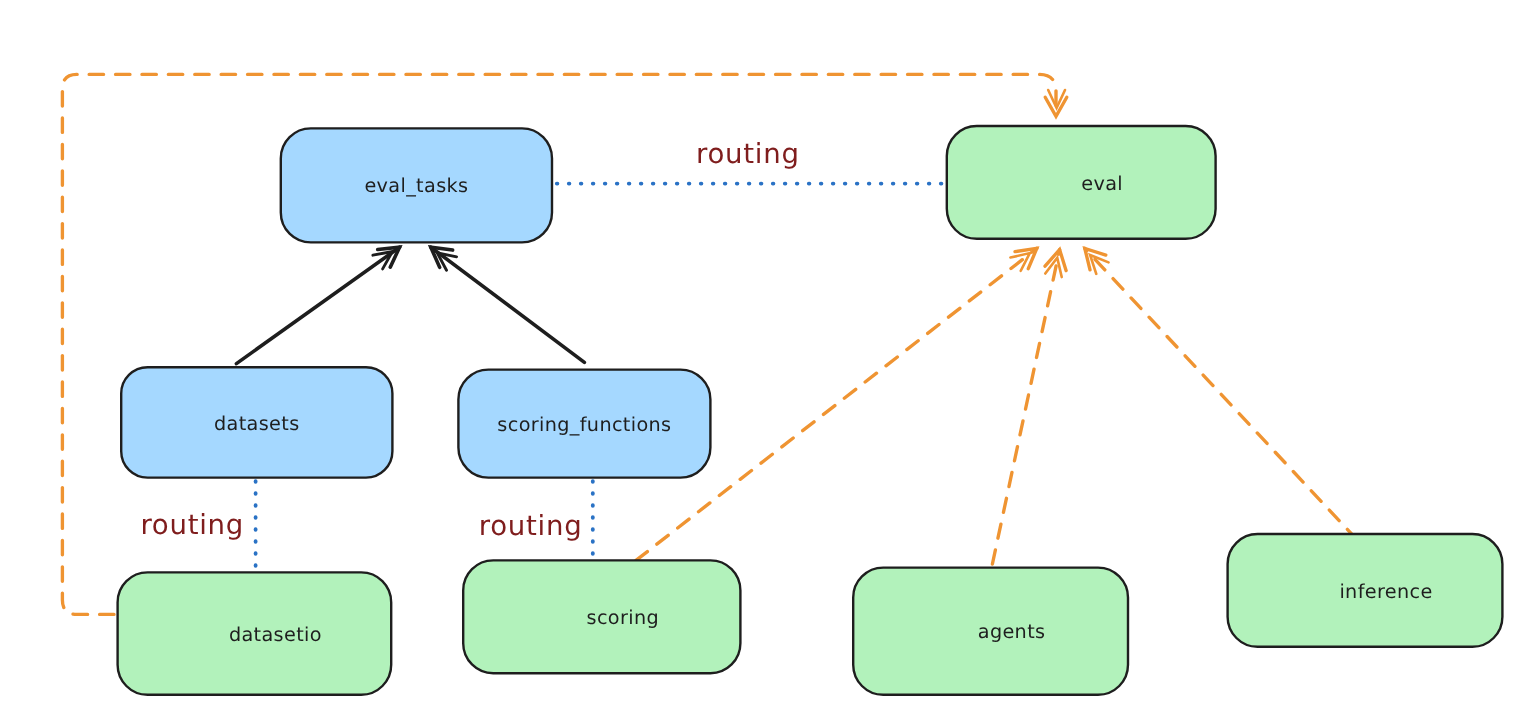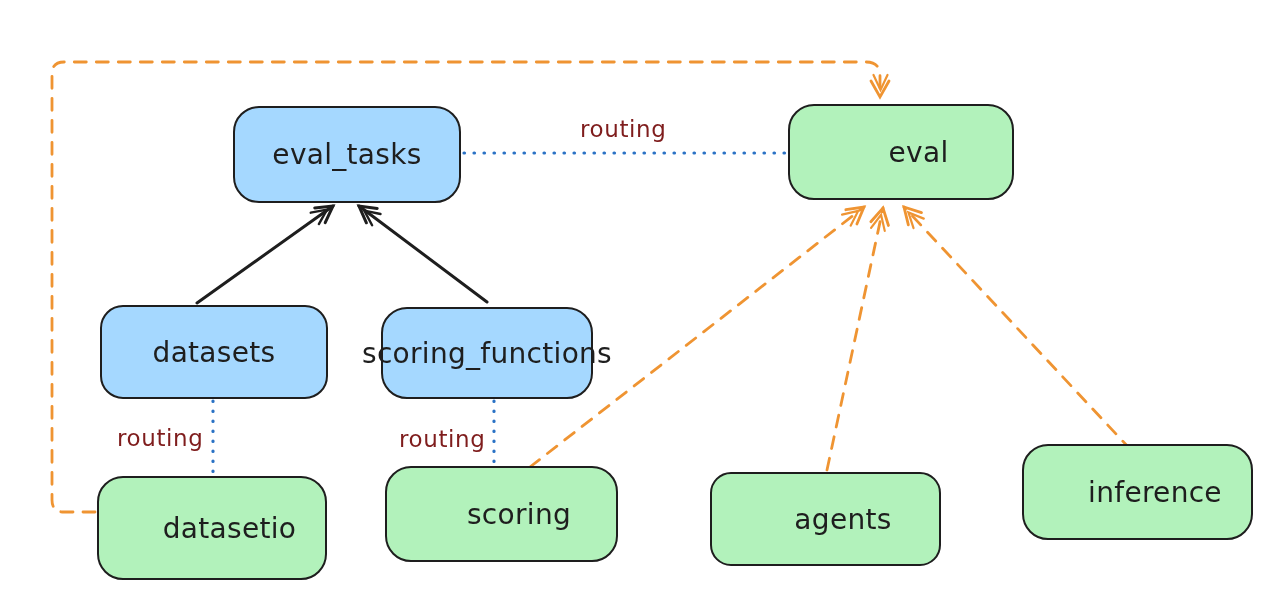--- a/index.html
+++ b/index.html
@@ -18,21 +18,21 @@
   }
   .node {
     position: absolute;
     box-sizing: border-box;
     border: 2.5px solid #1e1e1e;
     border-radius: 26px;
     display: flex;
     align-items: center;
     justify-content: center;
     color: #1e1e1e;
-    font-size: 28px;
+    font-size: 16px;
     letter-spacing: 0.3px;
   }
   .node.blue  { background: #a5d8ff; }
   .node.green { background: #b2f2bb; padding-left: 35px; }
   .edge-label {
     position: absolute;
     color: #7f1d1d;
     font-size: 23px;
     font-weight: 400;
     letter-spacing: 0.6px;
@@ -86,21 +86,21 @@
   </div>
 
   <div class="node green" style="left:97px; top:476px; width:230px; height:104px;">
     <span>datasetio</span>
   </div>
 
   <div class="node green" style="left:385px; top:466px; width:233px; height:96px;">
     <span>scoring</span>
   </div>
 
-  <div class="node green" style="left:710px; top:472px; width:231px; height:94px;border-radius:21px;">
+  <div class="node green" style="left:710px; top:472px; width:231px; height:108px;">
     <span>agents</span>
   </div>
 
   <div class="node green" style="left:1022px; top:444px; width:231px; height:96px;">
     <span>inference</span>
   </div>
 
   <span class="edge-label" style="left:580px; top:116px;">routing</span>
 
   <span class="edge-label" style="left:117px; top:425px;">routing</span>

